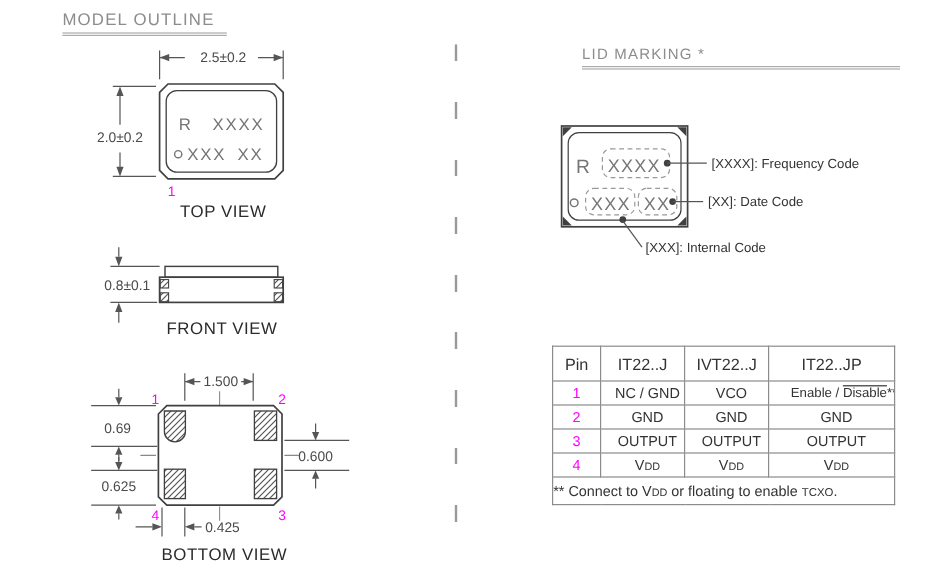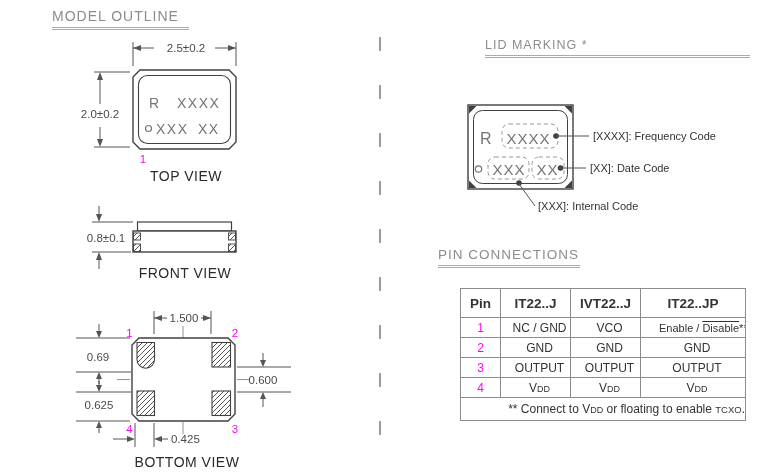--- a/index.html
+++ b/index.html
@@ -16,37 +16,36 @@
   .mark{font-size:14px;fill:#757575;letter-spacing:1.5px;}
   .mark-r{font-size:14px;fill:#757575;}
   .lid-mark{font-size:15px;fill:#757575;letter-spacing:1px;}
   .lid-r{font-size:16px;fill:#757575;}
   .callout{font-size:11px;fill:#333333;}
   .pin-num{font-size:11.5px;fill:#ff00ff;text-anchor:middle;}
   .view-label{font-size:14px;fill:#2b2b2b;text-anchor:middle;letter-spacing:0.5px;}
   .pin-table{position:absolute;left:460px;top:288px;width:285px;border-collapse:collapse;
              table-layout:fixed;color:#333;}
   .pin-table th,.pin-table td{border:1px solid #8c8c8c;overflow:hidden;white-space:nowrap;}
-  .pin-table th{font-weight:bold;font-size:13.5px;height:26px;text-align:center;}
+  .pin-table th{font-weight:normal;font-size:13.5px;height:26px;text-align:center;}
   .pin-table td{font-size:12px;height:19px;padding:0 0 0 8px;text-align:center;}
   .pin-table td.pin{color:#ff00ff;text-align:center;padding:0;}
   .pin-table td.c3{font-size:11px;padding-left:18px;}
   .ov{text-decoration:overline;}
   .dd{font-size:9px;}
   .tcxo{font-size:9.5px;}
-  .pin-table td.foot{text-align:right;padding:0;height:22px;font-size:12px;}
+  .pin-table td.foot{text-align:left;padding:0;height:22px;font-size:12px;}
 </style>
 </head>
 <body>
 
 <div class="canvas">
 
   <div class="section-title" style="left:38px;top:8px;font-size:14px;padding-right:10px;margin-left:14px;">MODEL OUTLINE</div>
   <div class="section-title" style="left:438px;top:38px;font-size:12.5px;width:265px;margin-left:47px;">LID MARKING *</div>
-  <div class="section-title" style="left:438px;top:247px;font-size:13.5px;width:142px;">PIN CONNECTIONS</div>
 
   <div class="divider"></div>
 
   <svg class="abs" style="left:0;top:0;" width="380" height="476" viewBox="0 0 380 476">
     <defs>
       <pattern id="hatch" patternUnits="userSpaceOnUse" width="5" height="5">
         <path d="M-1,6 L6,-1" stroke="#555" stroke-width="1"></path>
         <path d="M4,6 L6,4 M-1,1 L1,-1" stroke="#555" stroke-width="1"></path>
       </pattern>
     </defs>

